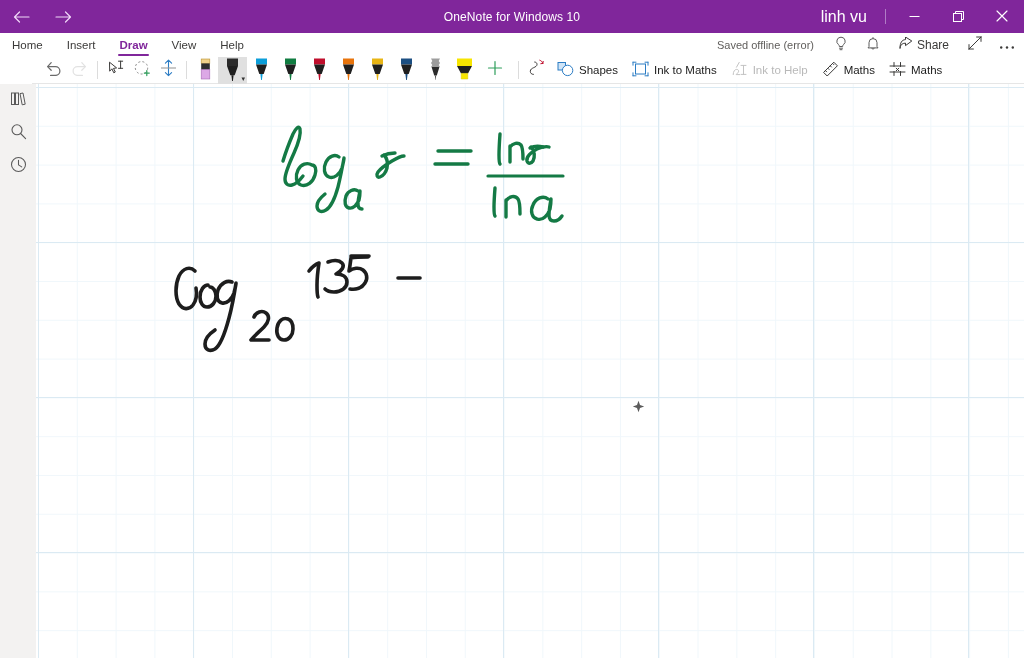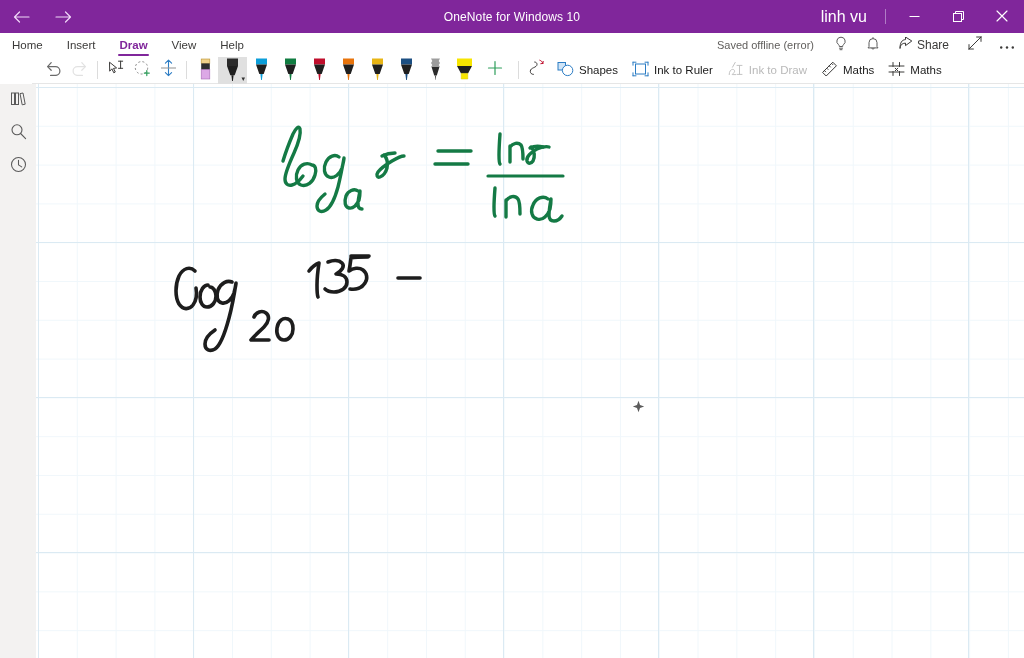--- a/index.html
+++ b/index.html
@@ -422,32 +422,32 @@
       <span>Shapes</span>
     </div>
 
     <div class="tlabelbtn">
       <span>
         <svg width="17" height="16" viewBox="0 0 17 16" fill="none" stroke="#2b7cc4" stroke-width="1">
           <rect x="3.5" y="3" width="10" height="10"></rect>
           <path d="M1 1.2h3M1 1.2v3M16 1.2h-3M16 1.2v3M1 14.8h3M1 14.8v-3M16 14.8h-3M16 14.8v-3" stroke-linecap="round"></path>
         </svg>
       </span>
-      <span>Ink to Ruler</span>
+      <span>Ink to Maths</span>
     </div>
 
     <div class="tlabelbtn disabled">
       <span>
         <svg width="17" height="16" viewBox="0 0 17 16" fill="none" stroke="#c3c3c3" stroke-width="1">
           <path d="M2.2 13.6c0-3.4 1.6-5.2 3.5-5.2 1.2 0 1.9.8 1.9 1.9 0 2-2.4 2.1-2.4 3.3h3.4" stroke-linecap="round"></path>
           <path d="M10 4.4h5M12.5 4.4v9M10 13.4h5" stroke-linecap="round"></path>
           <path d="M5.5 6.2L8.2 1.4" stroke-linecap="round"></path>
         </svg>
       </span>
-      <span>Ink to Draw</span>
+      <span>Ink to Help</span>
     </div>
 
     <div class="tlabelbtn">
       <span>
         <svg width="17" height="16" viewBox="0 0 17 16" fill="none" stroke="#3b3a39" stroke-width="1">
           <path d="M1.6 11.4L11.8 1.2l3.6 3.6L5.2 15z" stroke-linejoin="round"></path>
           <path d="M8.2 4.8l1.5 1.5M10.6 2.4l1.5 1.5M5.8 7.2l1.5 1.5M3.4 9.6l1.5 1.5"></path>
         </svg>
       </span>
       <span>Maths</span>

